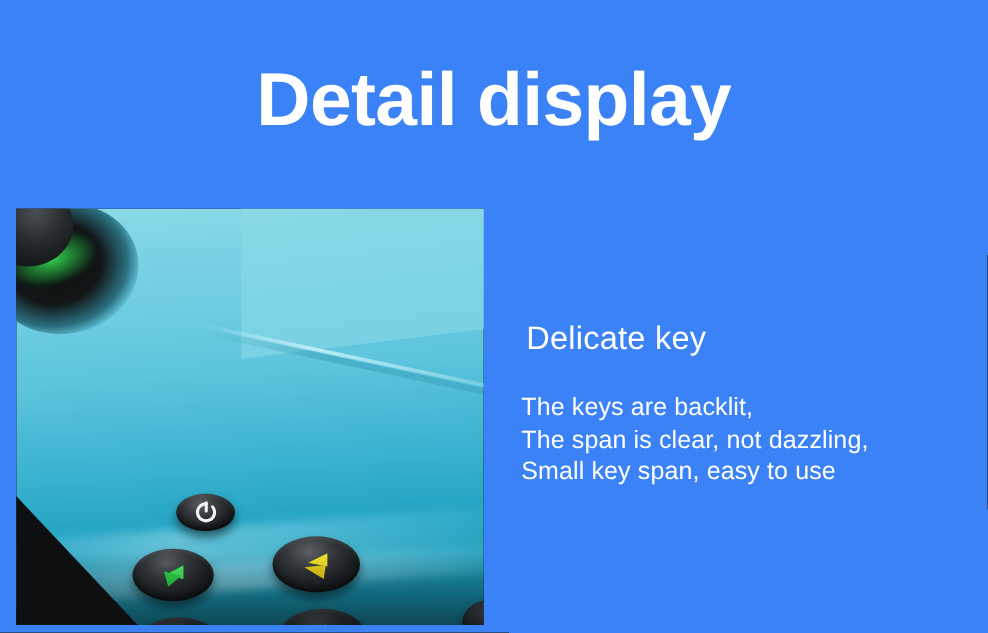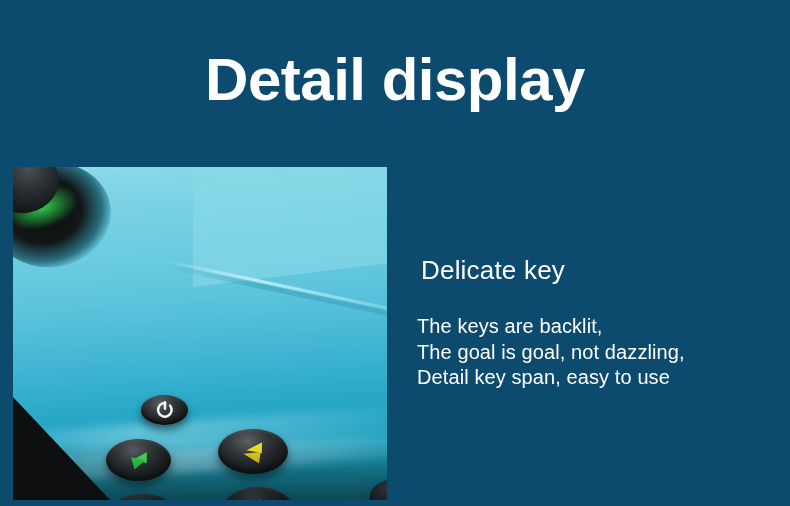--- a/index.html
+++ b/index.html
@@ -5,21 +5,21 @@
   * { margin:0; padding:0; box-sizing:border-box; }
   html, body {
     width:790px; height:506px;
     background:#212524;
     font-family:"Liberation Sans", sans-serif;
     overflow:hidden;
   }
   #page {
     position:relative;
     width:790px; height:506px;
-    background:#0c4a6e;
+    background:#3b82f6;
   }
 
   
   #title {
     position:absolute;
     left:0; right:0;
     top:48px;
     text-align:center;
     color:#ffffff;
     font-size:60px;
@@ -299,18 +299,18 @@
     </div>
 
     <div class="shadow-wedge2"></div>
     <div class="shadow-wedge"></div>
   </div>
 
   <div id="panel">
     <div id="panel-heading">Delicate key</div>
     <div id="panel-body">
       <div class="line">The keys are backlit,</div>
-      <div class="line">The goal is goal, not dazzling,</div>
-      <div class="line">Detail key span, easy to use</div>
+      <div class="line">The span is clear, not dazzling,</div>
+      <div class="line">Small key span, easy to use</div>
     </div>
   </div>
 
 </div>
 
 </body></html>

